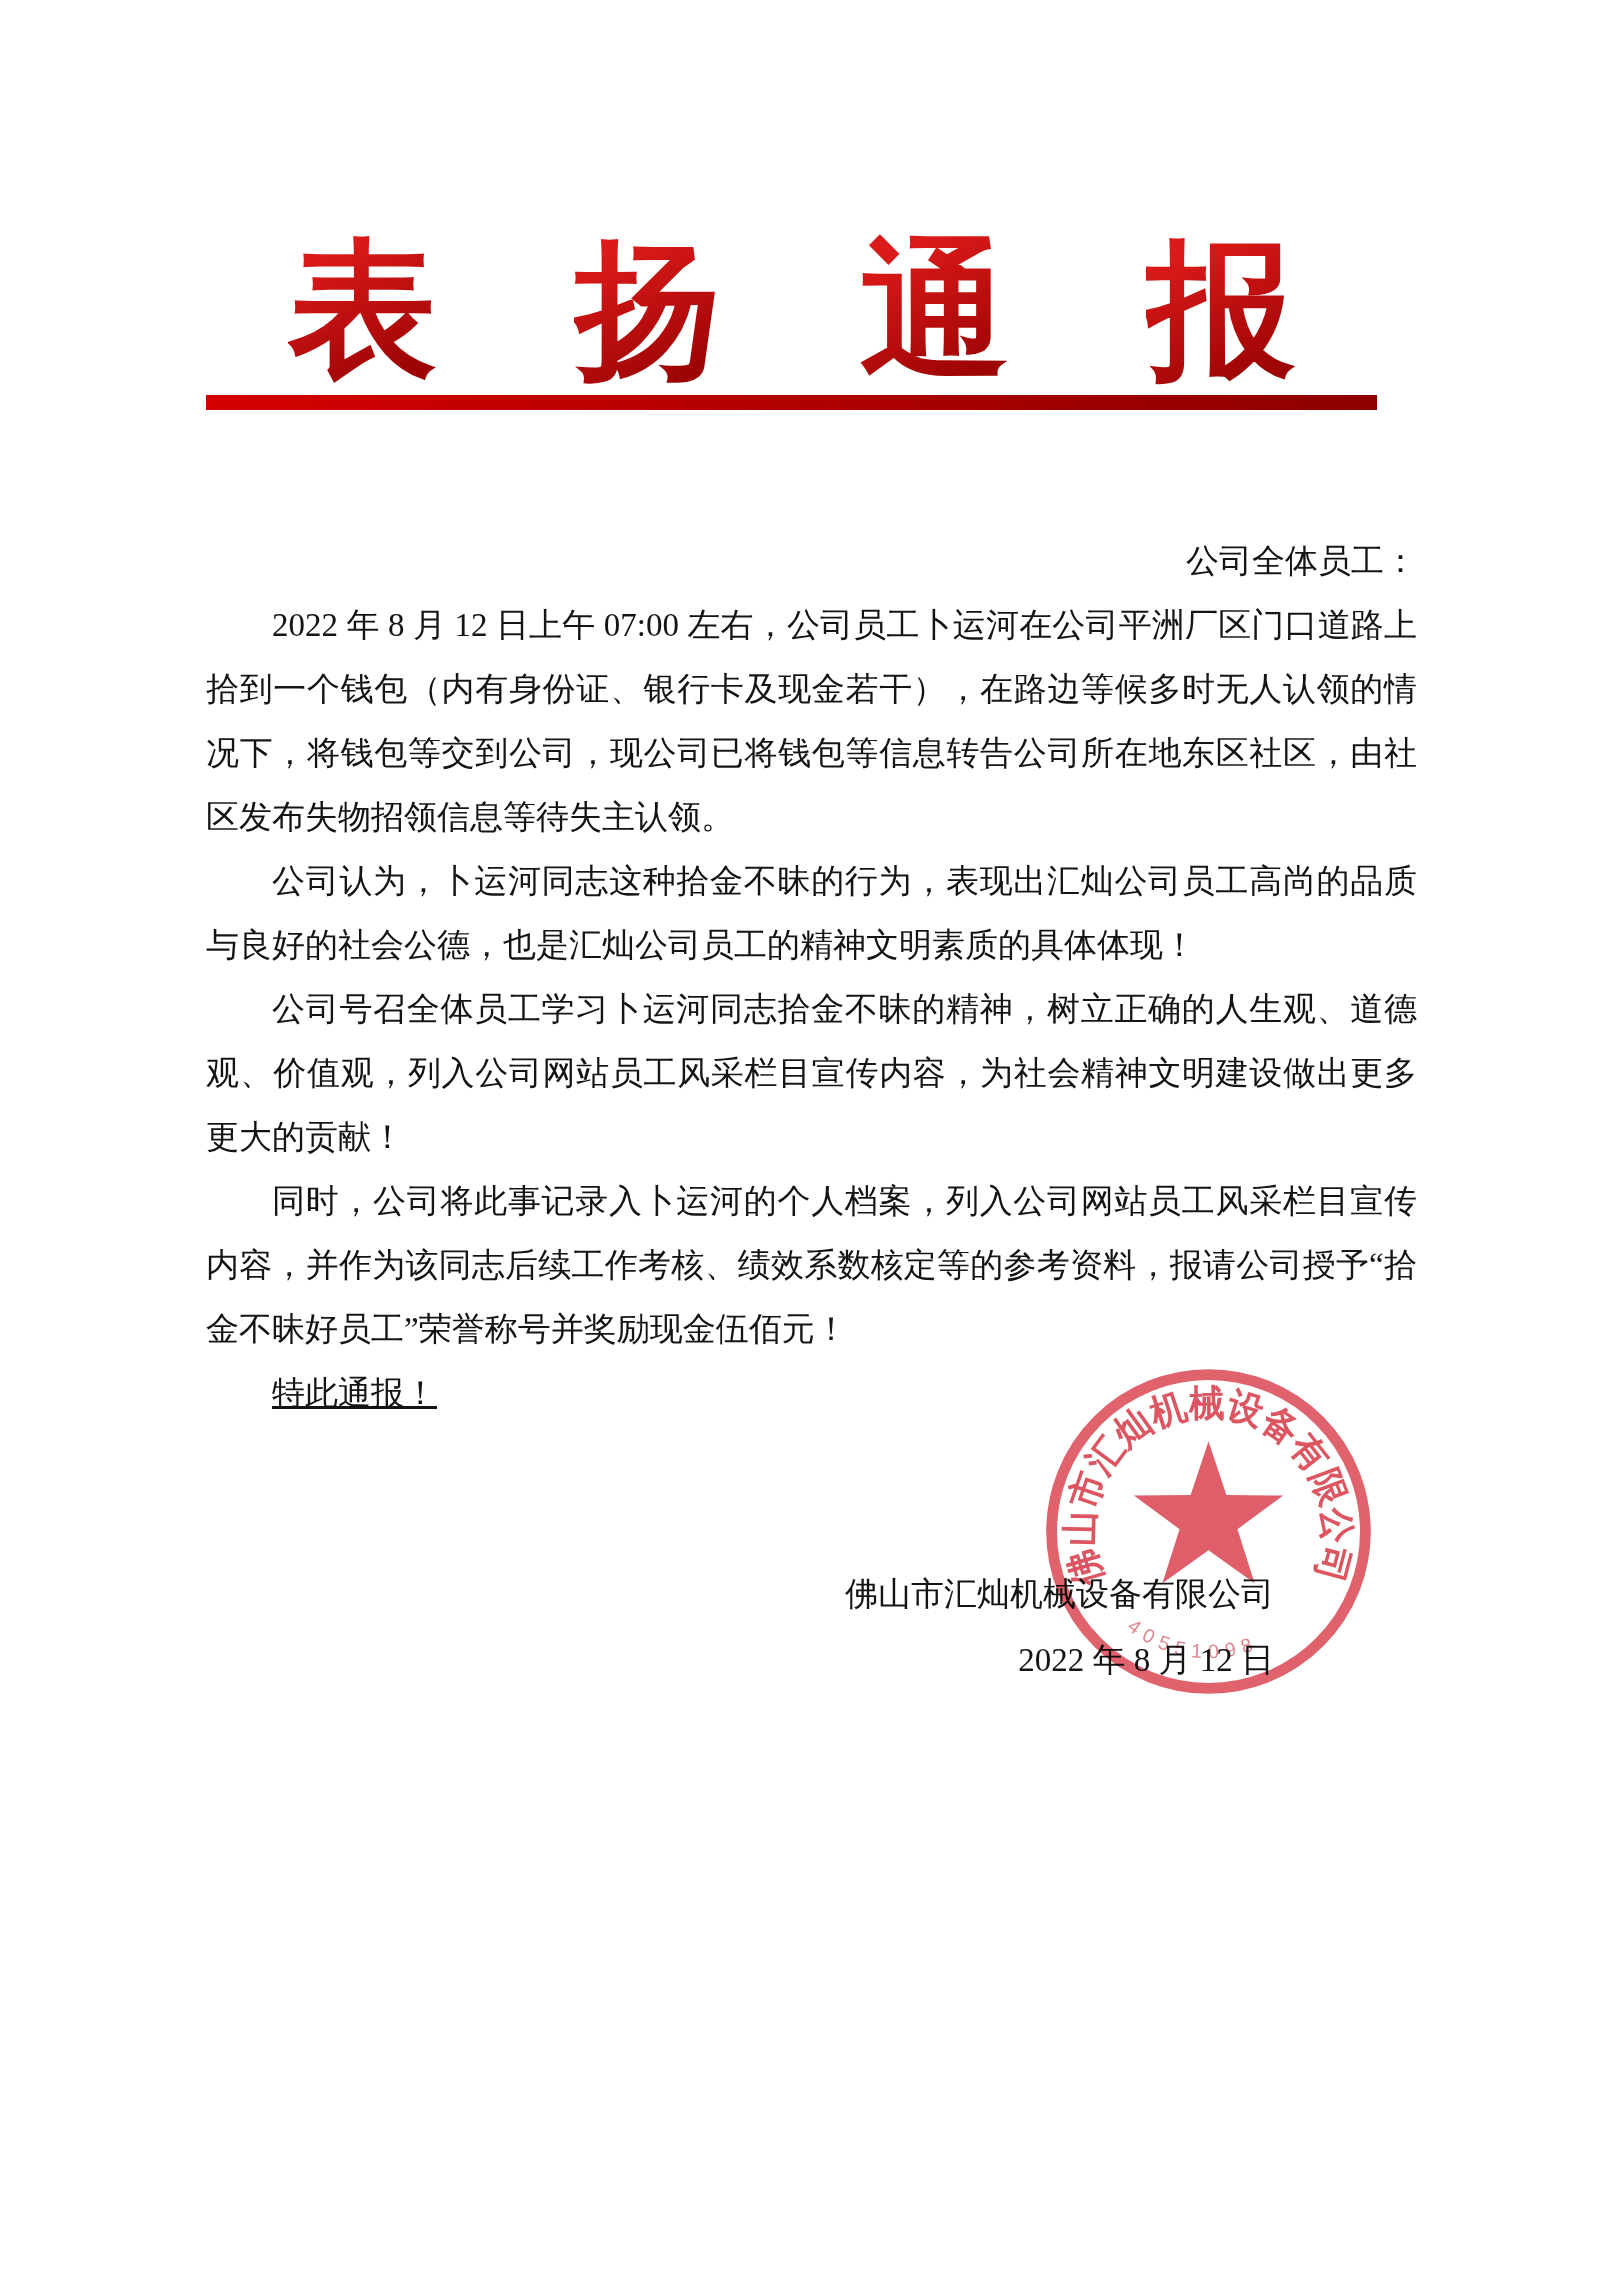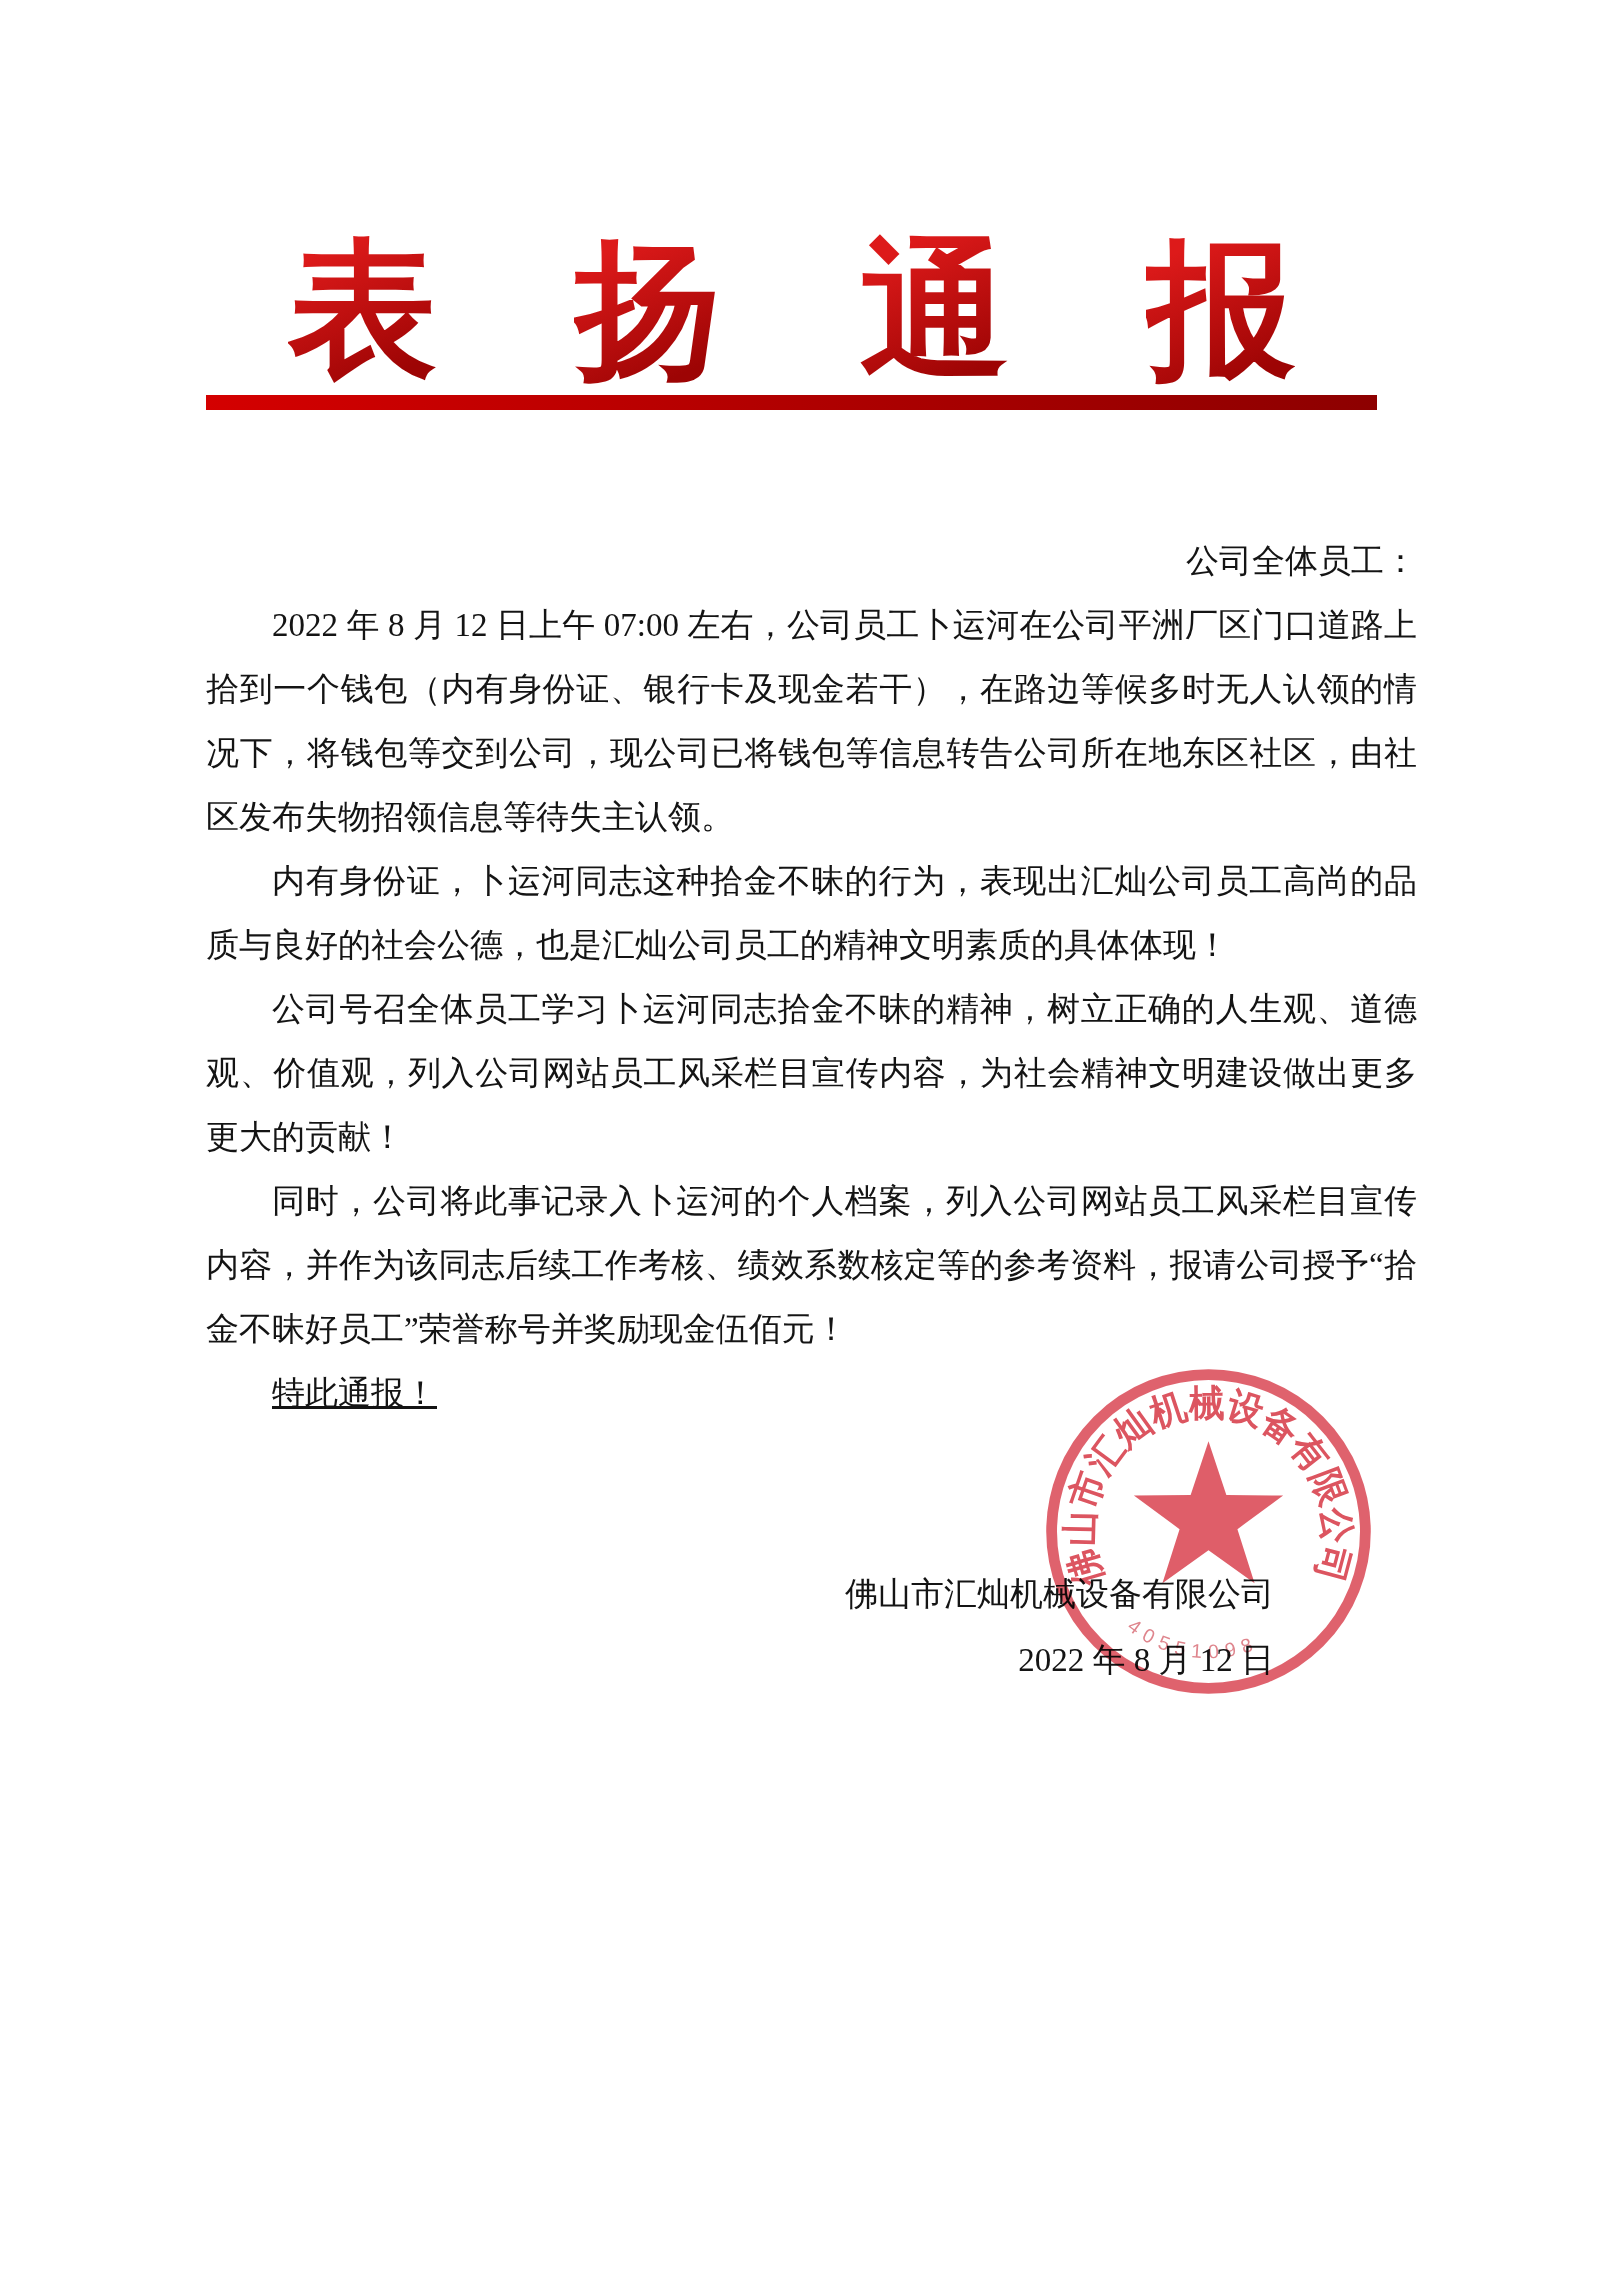--- a/index.html
+++ b/index.html
@@ -106,21 +106,21 @@
     <span class="title-char">表</span>
     <span class="title-char">扬</span>
     <span class="title-char">通</span>
     <span class="title-char">报</span>
   </div>
   <div class="title-underline"></div>
 
   <div class="body-block">
     <p class="salutation">公司全体员工：</p>
     <p class="para">2022 年 8 月 12 日上午 07:00 左右，公司员工卜运河在公司平洲厂区门口道路上拾到一个钱包（内有身份证、银行卡及现金若干），在路边等候多时无人认领的情况下，将钱包等交到公司，现公司已将钱包等信息转告公司所在地东区社区，由社区发布失物招领信息等待失主认领。</p>
-    <p class="para">内有身份证，卜运河同志这种拾金不昧的行为，表现出汇灿公司员工高尚的品质与良好的社会公德，也是汇灿公司员工的精神文明素质的具体体现！</p>
+    <p class="para">公司认为，卜运河同志这种拾金不昧的行为，表现出汇灿公司员工高尚的品质与良好的社会公德，也是汇灿公司员工的精神文明素质的具体体现！</p>
     <p class="para">公司号召全体员工学习卜运河同志拾金不昧的精神，树立正确的人生观、道德观、价值观，列入公司网站员工风采栏目宣传内容，为社会精神文明建设做出更多更大的贡献！</p>
     <p class="para">同时，公司将此事记录入卜运河的个人档案，列入公司网站员工风采栏目宣传内容，并作为该同志后续工作考核、绩效系数核定等的参考资料，报请公司授予“拾金不昧好员工”荣誉称号并奖励现金伍佰元！</p>
     <p class="closing">特此通报！</p>
   </div>
 
   <div class="signature">
     <div class="sig-line">佛山市汇灿机械设备有限公司</div>
     <div class="sig-line">2022 年 8 月 12 日</div>
   </div>
 

